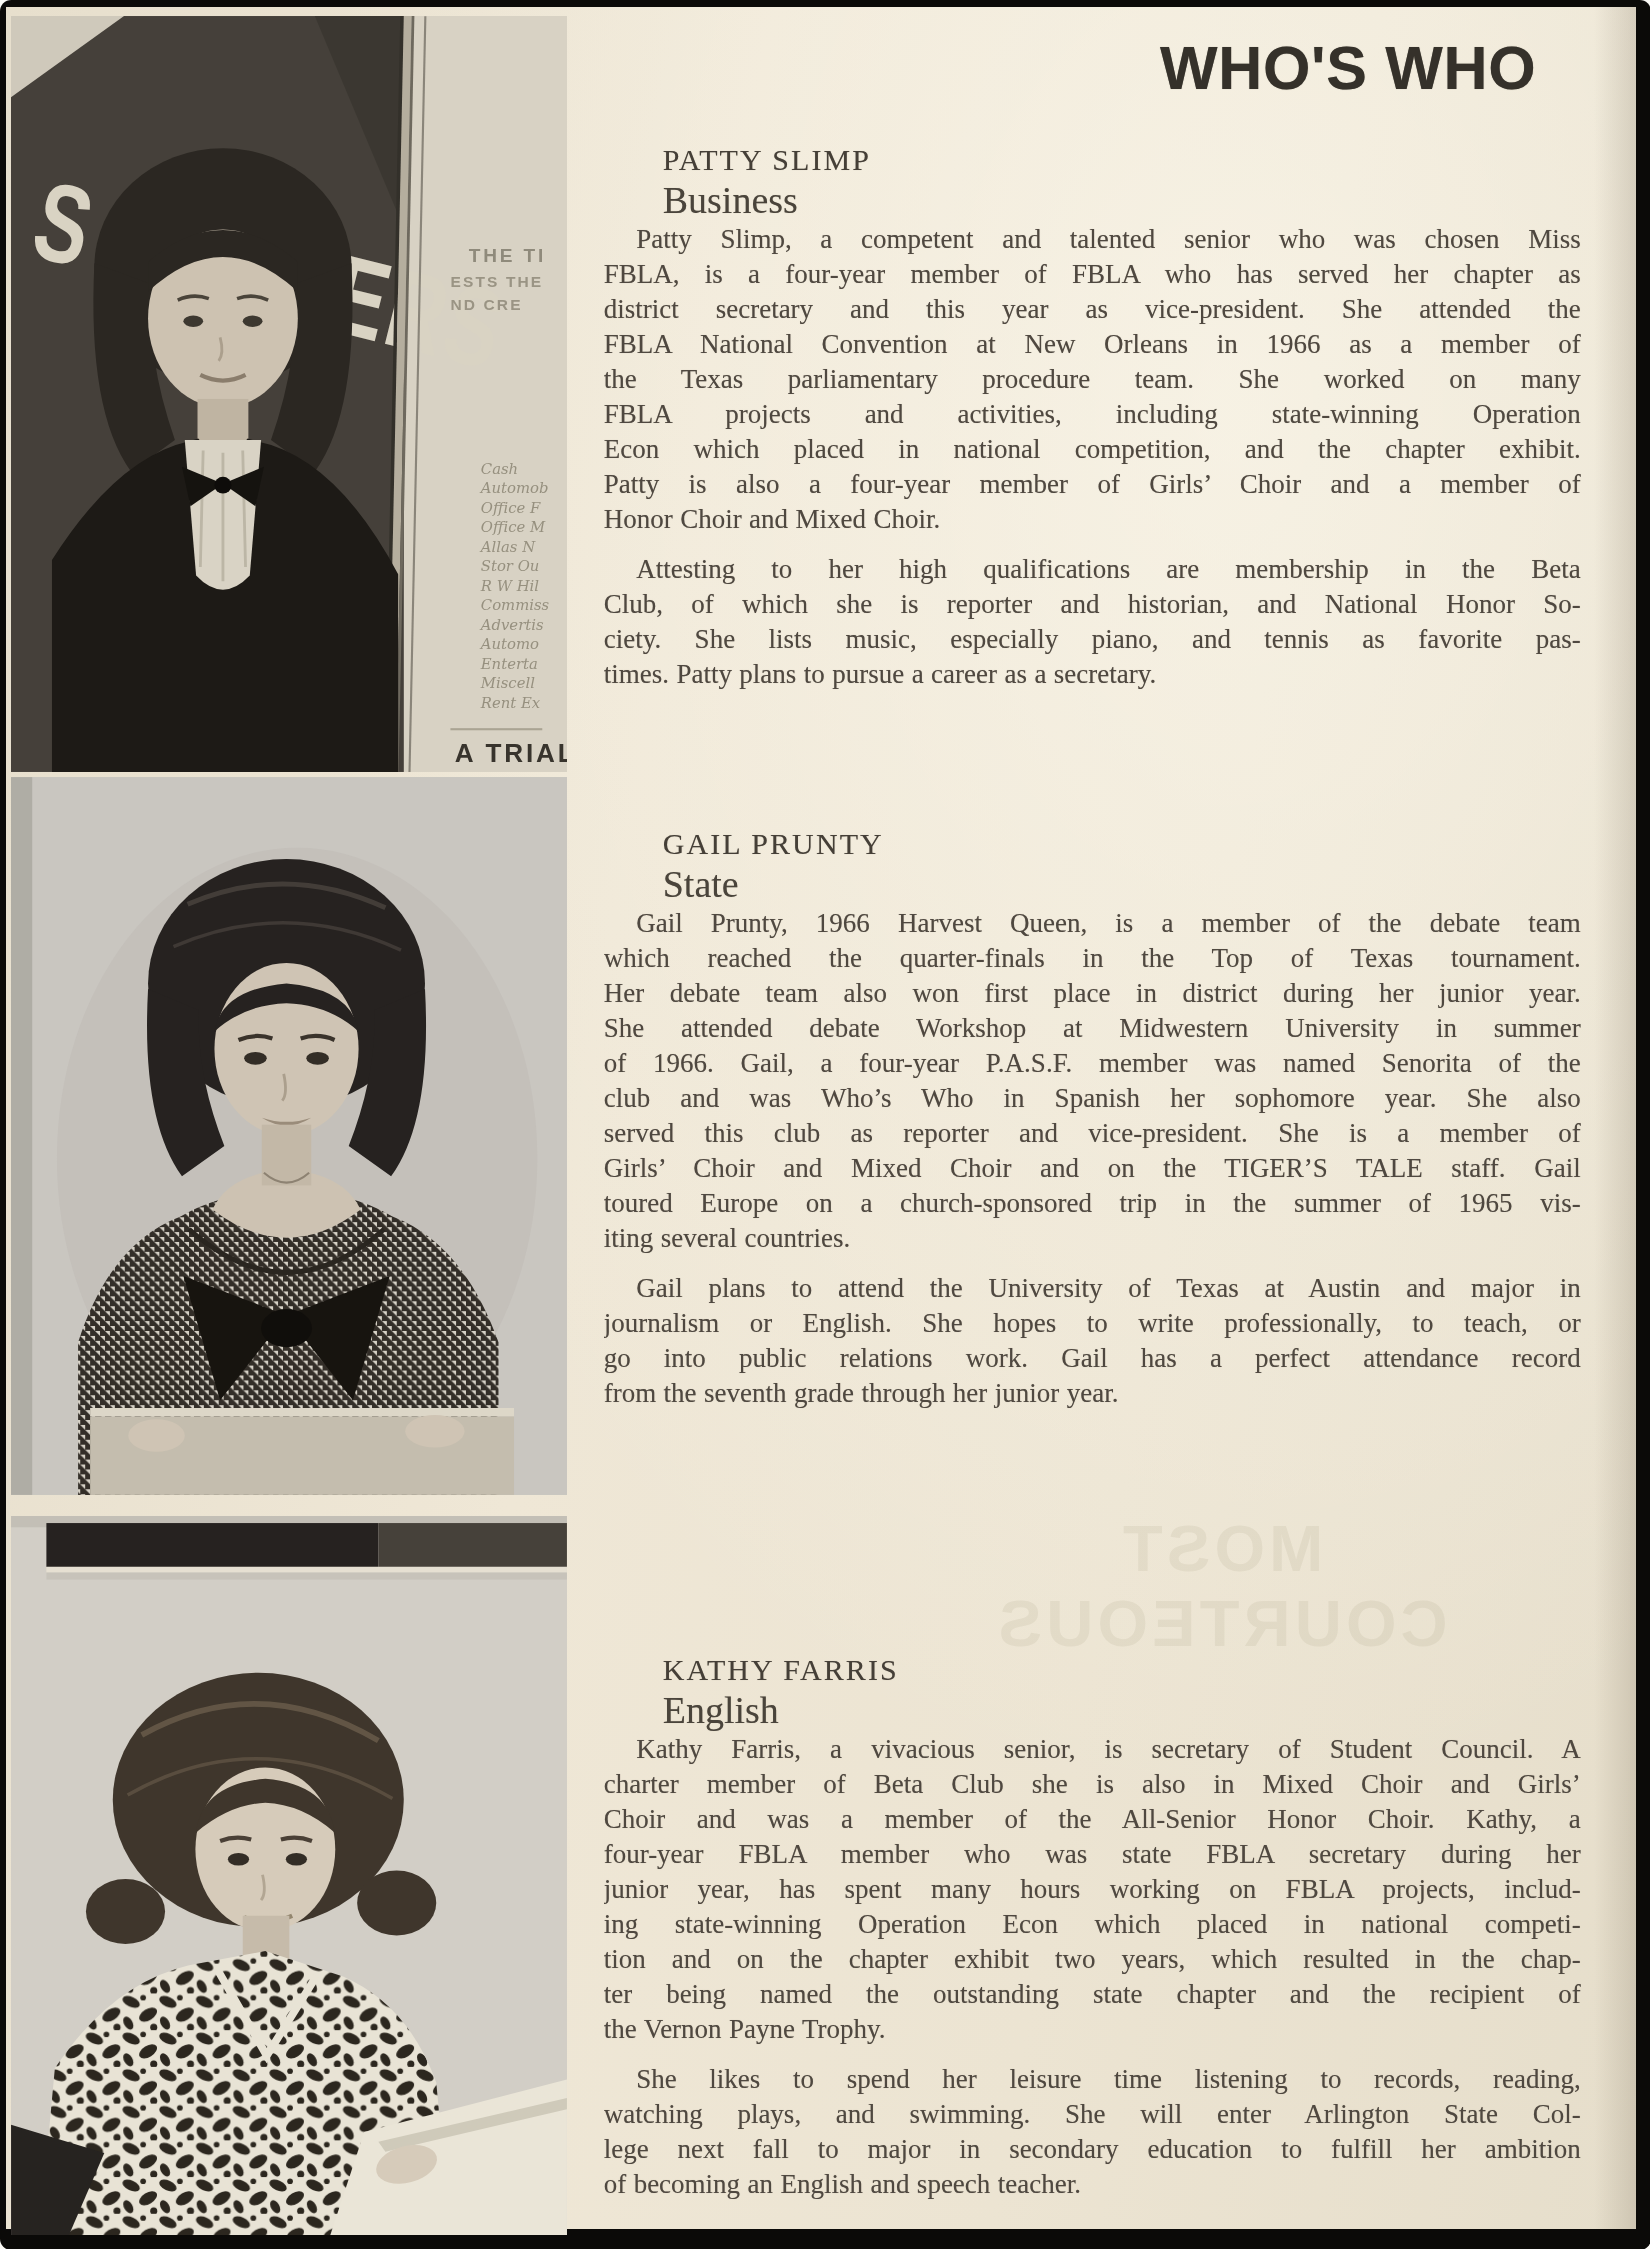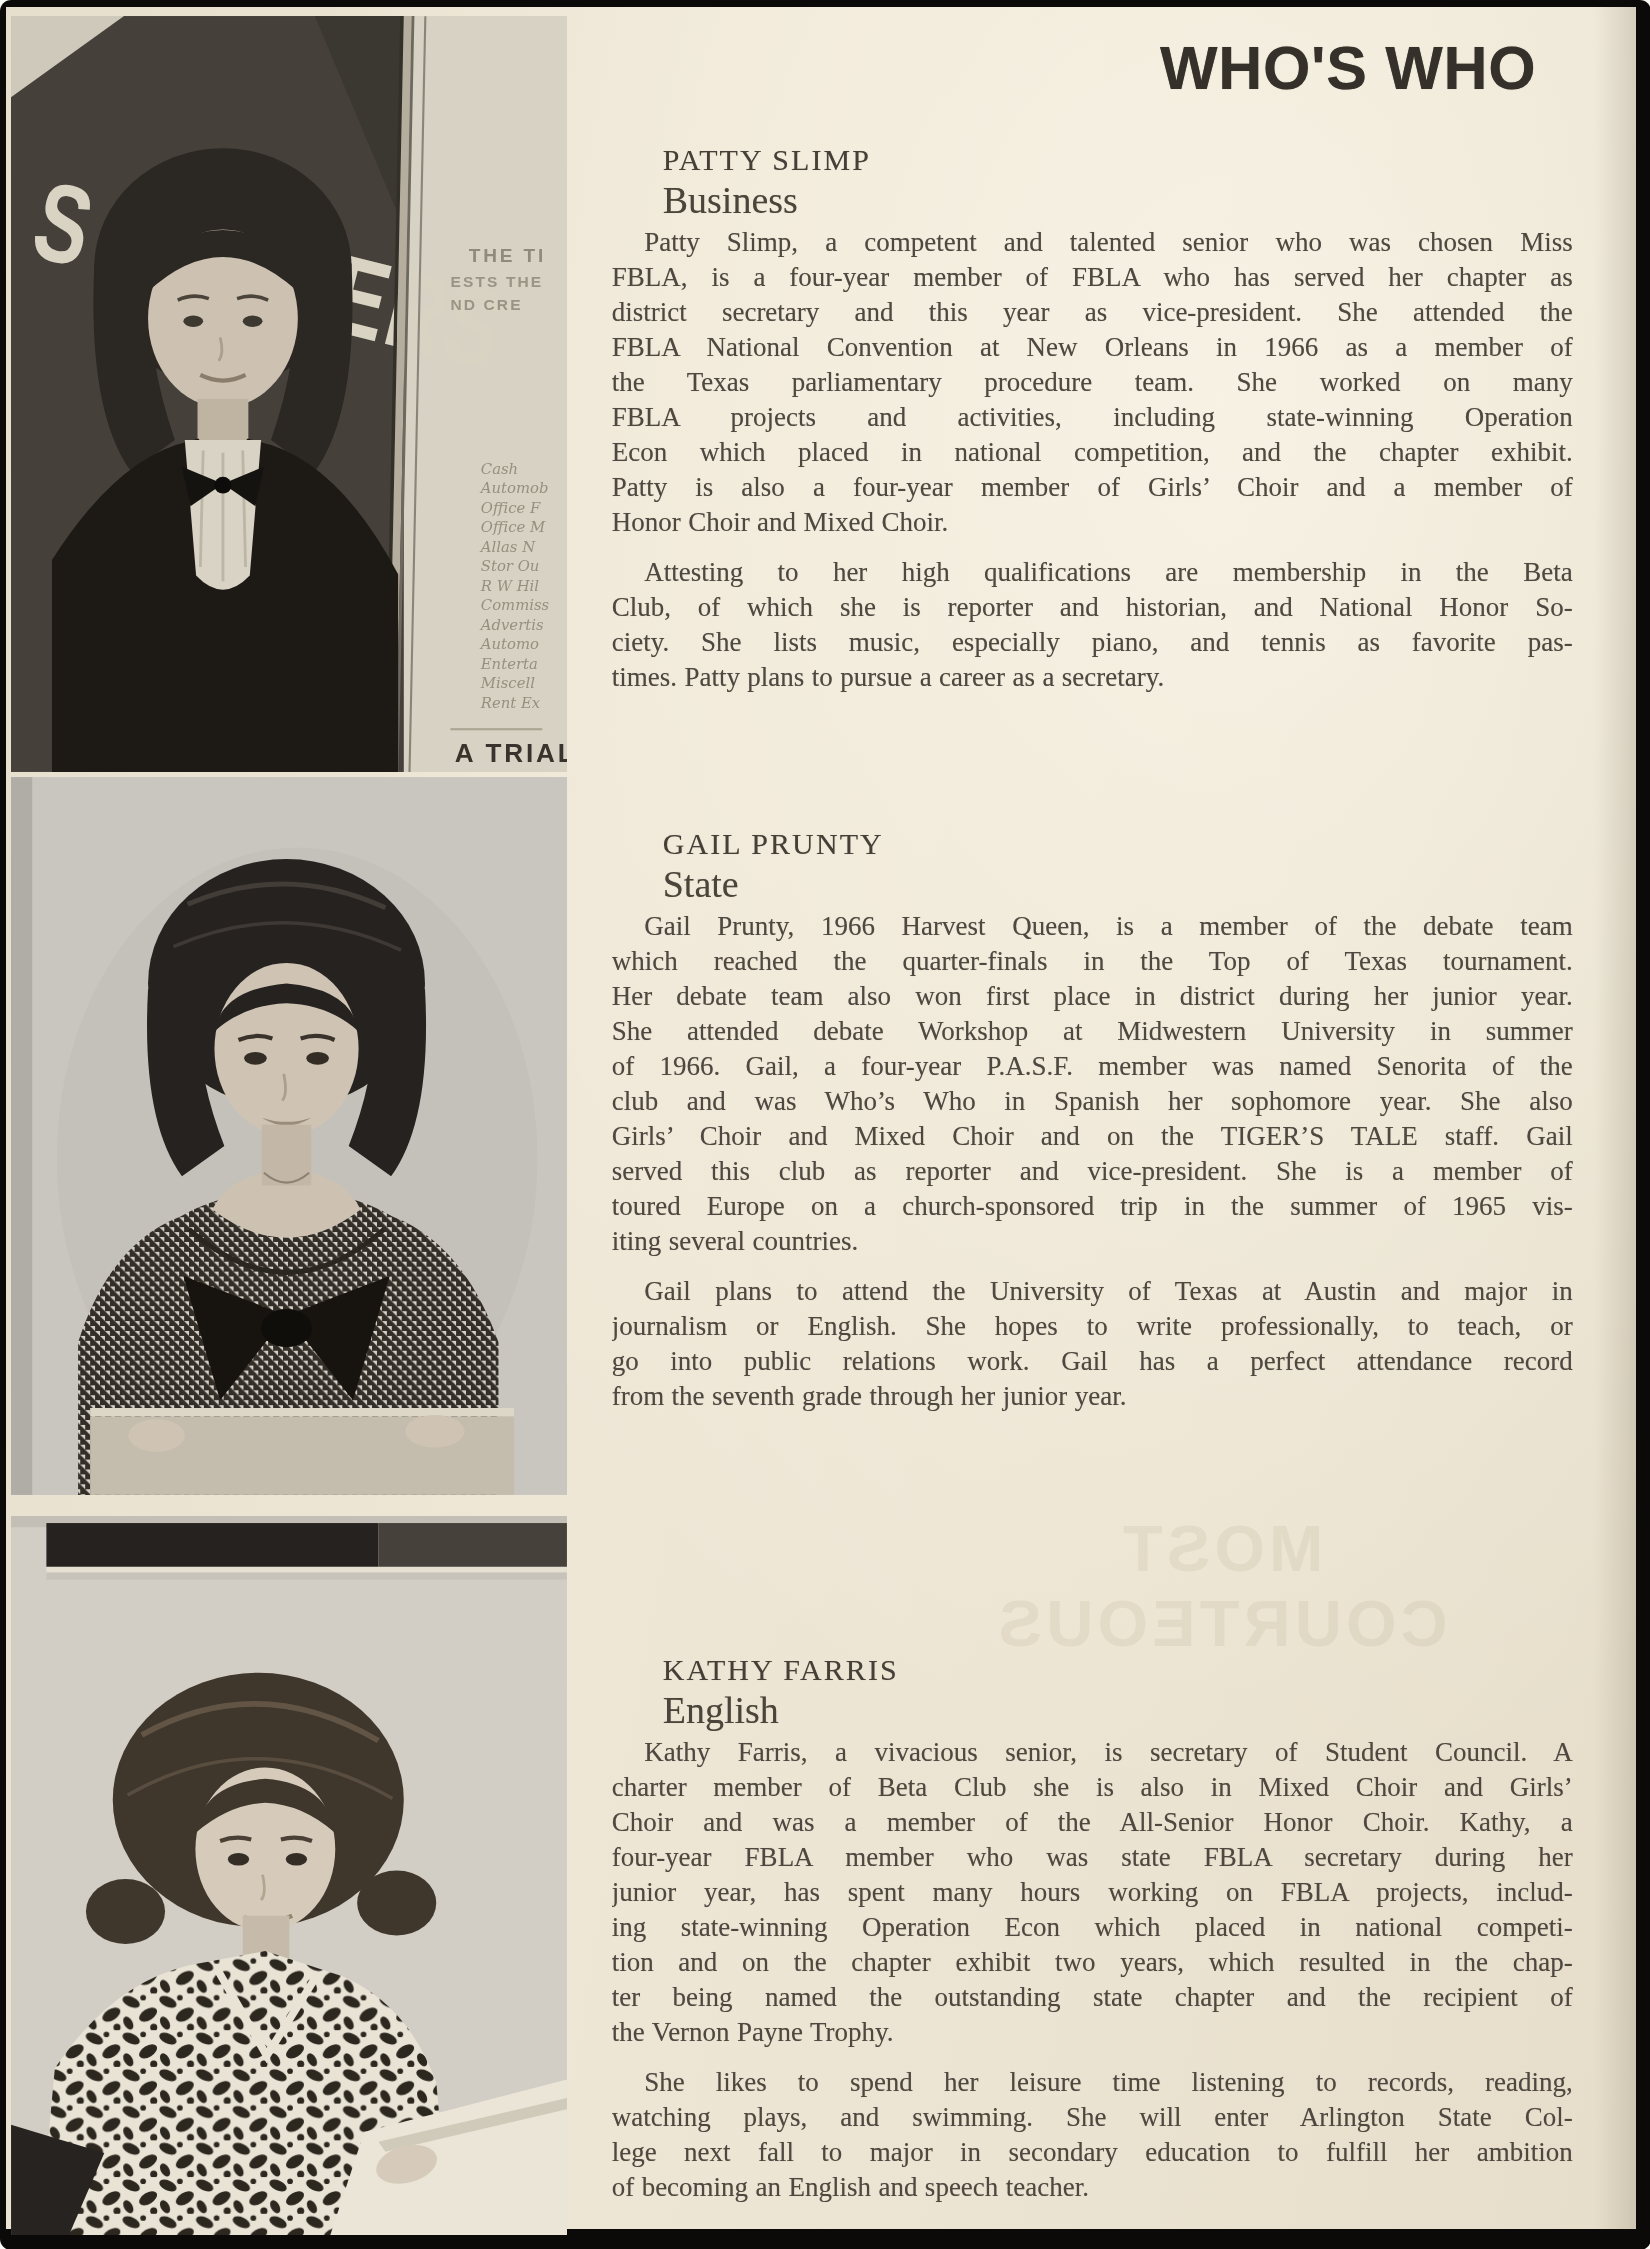--- a/index.html
+++ b/index.html
@@ -35,21 +35,21 @@
   #sec1 { top:136px; } #sec2 { top:820px; } #sec3 { top:1646px; }
 
   .profile-name {
     margin:0 0 7px 59px; font-size:30px; line-height:34px; font-weight:400;
     letter-spacing:2.1px; color:#453f37; text-shadow:0 0 0.7px rgba(70,62,50,0.4);
   }
   .profile-subject {
     margin:0 0 5.7px 59px; font-size:38px; line-height:32.5px; font-weight:400;
     color:#4a443b; text-shadow:0 0 0.7px rgba(70,62,50,0.35);
   }
-  .para { margin:8px; }
+  .para { margin:0; }
   .para + .para { margin-top:15px; }
   .line {
     font-size:27px; line-height:35px; height:35px; overflow:hidden;
     text-align:justify; text-align-last:justify; word-spacing:0.7px;
     color:#4f4840; text-shadow:0 0 0.7px rgba(80,70,58,0.38);
   }
   .line.first { text-indent:32.5px; }
   .line.last  { text-align-last:left; }
 
   .ghost {
@@ -240,22 +240,22 @@
     <section class="col-section" id="sec2">
       <h2 class="profile-name">GAIL PRUNTY</h2>
       <h3 class="profile-subject">State</h3>
       <div class="para">
           <div class="line first">Gail Prunty, 1966 Harvest Queen, is a member of the debate team</div>
           <div class="line">which reached the quarter-finals in the Top of Texas tournament.</div>
           <div class="line">Her debate team also won first place in district during her junior year.</div>
           <div class="line">She attended debate Workshop at Midwestern University in summer</div>
           <div class="line">of 1966. Gail, a four-year P.A.S.F. member was named Senorita of the</div>
           <div class="line">club and was Who’s Who in Spanish her sophomore year. She also</div>
+          <div class="line">served this club as reporter and vice-president. She is a member of</div>
           <div class="line">Girls’ Choir and Mixed Choir and on the TIGER’S TALE staff. Gail</div>
-          <div class="line">served this club as reporter and vice-president. She is a member of</div>
           <div class="line">toured Europe on a church-sponsored trip in the summer of 1965 vis-</div>
           <div class="line last">iting several countries.</div>
         </div>
       <div class="para">
           <div class="line first">Gail plans to attend the University of Texas at Austin and major in</div>
           <div class="line">journalism or English. She hopes to write professionally, to teach, or</div>
           <div class="line">go into public relations work. Gail has a perfect attendance record</div>
           <div class="line last">from the seventh grade through her junior year.</div>
         </div>
     </section>

